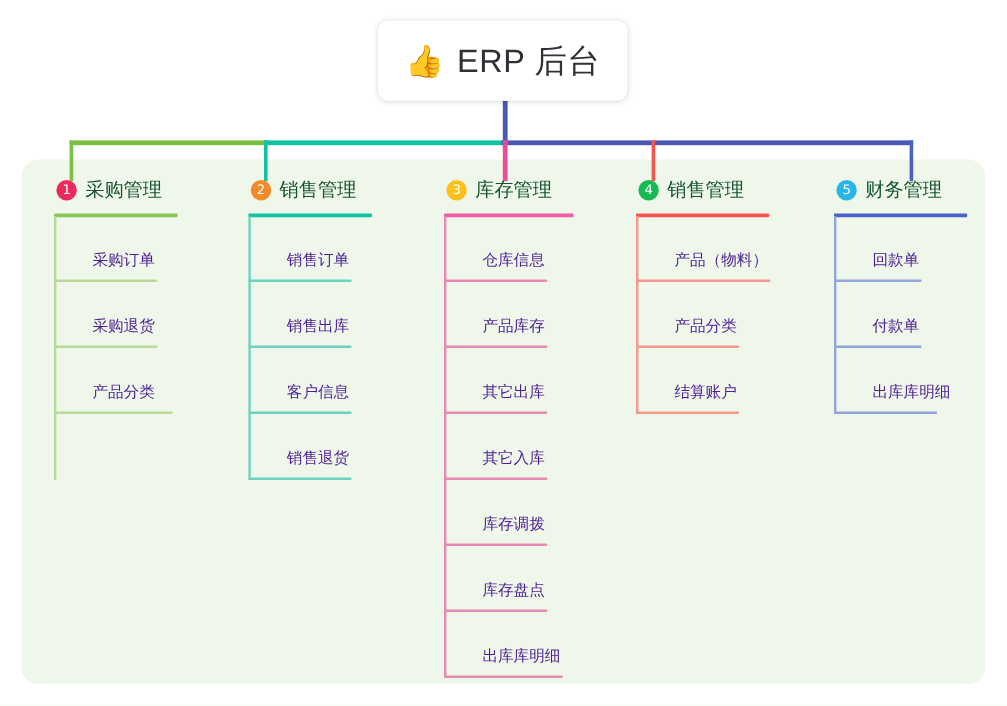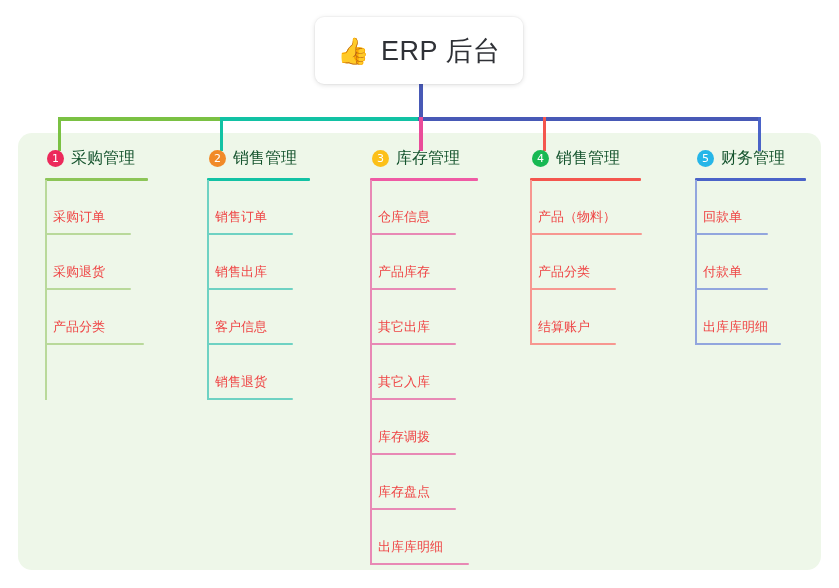--- a/index.html
+++ b/index.html
@@ -60,22 +60,22 @@
     position:absolute;left:0;top:32px;height:3px;border-radius:1px;
   }
 
   .items{position:relative;margin-top:10px;}
   .spine{position:absolute;left:0;top:0;width:2px;}
   .item{
     position:relative;
     height:55px;
   }
   .item-label{
-    position:absolute;left:8px;bottom:9px;
-    font-size:13px;color:#ef4444;white-space:nowrap;
+    position:absolute;left:32px;bottom:9px;
+    font-size:13px;color:#4c1d95;white-space:nowrap;
   }
   .item-rule{
     position:absolute;left:0;bottom:0;height:2px;border-radius:1px;
   }
 </style>
 </head>
 <body>
 
 <div id="canvas">
 

